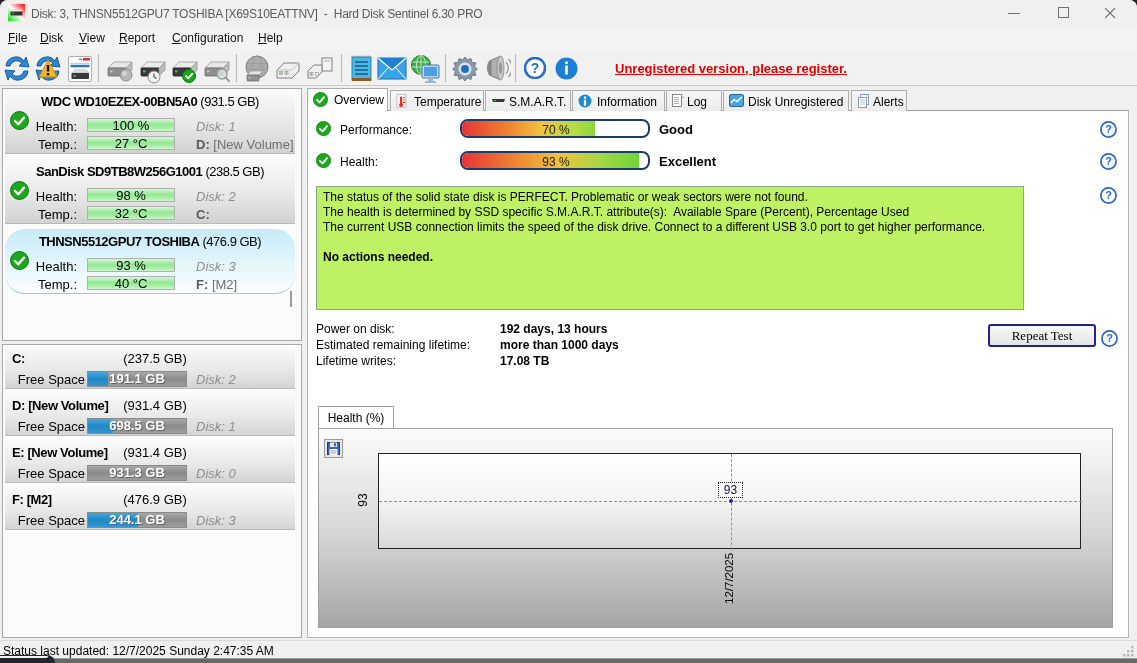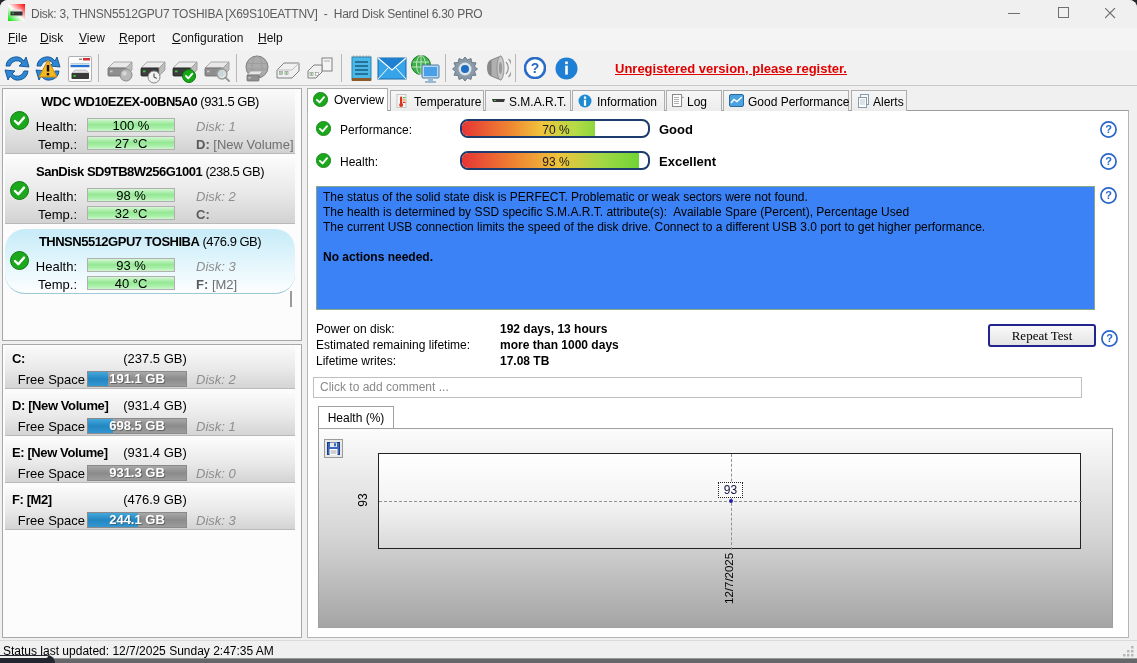--- a/index.html
+++ b/index.html
@@ -387,21 +387,21 @@
         <path d="M9.5 0.5 L9.5 3.5 L12 3.5" fill="#ddd" stroke="#888" stroke-width="0.7"></path>
         <path d="M2 3.5 H7 M2 5.5 H7 M2 7.5 H7 M2 9.5 H7" stroke="#999" stroke-width="0.8"></path>
       </svg>
     <span style="position:absolute;left:20px;top:4px;">Log</span>
   </div>
   <div class="tab" style="left:723px;width:126px;">
     <svg class="ic" width="15" height="13" viewBox="0 0 15 13">
         <rect x="0.5" y="0.5" width="14" height="12" rx="1.5" fill="#4aa3e0" stroke="#2a6a9a"></rect>
         <path d="M2 9 L5 5.5 L8 7.5 L13 3" stroke="#fff" stroke-width="1.4" fill="none"></path>
       </svg>
-    <span style="position:absolute;left:24px;top:4px;">Good Performance</span>
+    <span style="position:absolute;left:24px;top:4px;">Disk Unregistered</span>
   </div>
   <div class="tab" style="left:851px;width:56px;">
     <svg class="ic" width="13" height="14" viewBox="0 0 13 14">
         <rect x="3.5" y="0.5" width="8" height="10" fill="#f8f8f8" stroke="#8a9ab0"></rect>
         <rect x="1.5" y="3.5" width="8" height="10" fill="#fff" stroke="#8a9ab0"></rect>
         <path d="M3 6 H8 M3 8 H8 M3 10 H8" stroke="#a8b4c4" stroke-width="0.8"></path>
       </svg>
     <span style="position:absolute;left:21px;top:4px;">Alerts</span>
   </div>
 
@@ -428,21 +428,21 @@
     <div class="abs" style="left:0;top:0;width:177px;height:19px;background:linear-gradient(90deg,#e63535,#ef8432 30%,#f0c43c 55%,#a0d844 80%,#6fd435);"></div>
     <div class="abs" style="left:0;top:2px;width:188px;text-align:center;font-size:12px;color:#1a1a1a;">93 %</div>
   </div>
   <div class="rowval" style="left:659px;top:154px;font-size:13px;">Excellent</div>
   <svg class="qmark" style="left:1100px;top:153px;" viewBox="0 0 17 17">
       <circle cx="8.5" cy="8.5" r="7.6" fill="#fff" stroke="#2a66c8" stroke-width="1.7"></circle>
       <text x="8.5" y="12.2" text-anchor="middle" font-size="11" font-weight="bold" fill="#2a66c8" font-family="Liberation Sans">?</text>
     </svg>
 
   
-  <div class="abs" style="left:316px;top:186px;width:779px;height:124px;background:#3b82f6;border:1px solid #88a888;font-size:12px;color:#000;line-height:15px;padding:3px 6px;">
+  <div class="abs" style="left:316px;top:186px;width:708px;height:124px;background:#bef264;border:1px solid #88a888;font-size:12px;color:#000;line-height:15px;padding:3px 6px;">
     The status of the solid state disk is PERFECT. Problematic or weak sectors were not found.<br>
     The health is determined by SSD specific S.M.A.R.T. attribute(s):&nbsp; Available Spare (Percent), Percentage Used<br>
     The current USB connection limits the speed of the disk drive. Connect to a different USB 3.0 port to get higher performance.<br>
     <br>
     <b>No actions needed.</b>
   </div>
   <svg class="qmark" style="left:1100px;top:187px;" viewBox="0 0 17 17">
       <circle cx="8.5" cy="8.5" r="7.6" fill="#fff" stroke="#2a66c8" stroke-width="1.7"></circle>
       <text x="8.5" y="12.2" text-anchor="middle" font-size="11" font-weight="bold" fill="#2a66c8" font-family="Liberation Sans">?</text>
     </svg>
@@ -455,21 +455,20 @@
   <div class="rowlbl" style="left:316px;top:354px;">Lifetime writes:</div>
   <div class="rowval" style="left:500px;top:354px;">17.08 TB</div>
 
   <div class="abs" style="left:988px;top:324px;width:108px;height:23px;background:linear-gradient(#f9f9f9,#e4e4e4);border:2px solid #23238e;border-radius:3px;text-align:center;font-size:13px;color:#000;line-height:19px;font-family:Liberation Serif, serif;">Repeat Test</div>
   <svg class="qmark" style="left:1101px;top:330px;" viewBox="0 0 17 17">
       <circle cx="8.5" cy="8.5" r="7.6" fill="#fff" stroke="#2a66c8" stroke-width="1.7"></circle>
       <text x="8.5" y="12.2" text-anchor="middle" font-size="11" font-weight="bold" fill="#2a66c8" font-family="Liberation Sans">?</text>
     </svg>
 
   
-  <div class="abs" style="left:313px;top:377px;width:769px;height:21px;background:#fff;border:1px solid #c0c0c0;font-size:12px;color:#8a8a8a;line-height:19px;padding-left:6px;">Click to add comment ...</div>
 
   
   <div class="abs" style="left:318px;top:406px;width:76px;height:22px;background:#fff;border:1px solid #a0a0a0;border-bottom:none;font-size:12px;color:#000;text-align:center;line-height:22px;z-index:2;">Health (%)</div>
 
   
   <div class="abs" style="left:318px;top:428px;width:795px;height:200px;border:1px solid #a0a0a0;background:linear-gradient(#fcfcfc,#d4d4d4 55%,#a5a5a5);">
 
     <div class="abs" style="left:5px;top:10px;width:19px;height:19px;background:#e8e8e8;border:1px solid #9a9a9a;">
       <svg style="position:absolute;left:2px;top:2px;" width="13" height="13" viewBox="0 0 13 13">
         <rect x="0.5" y="0.5" width="12" height="12" fill="#3a66c0" stroke="#1c3c80"></rect>

